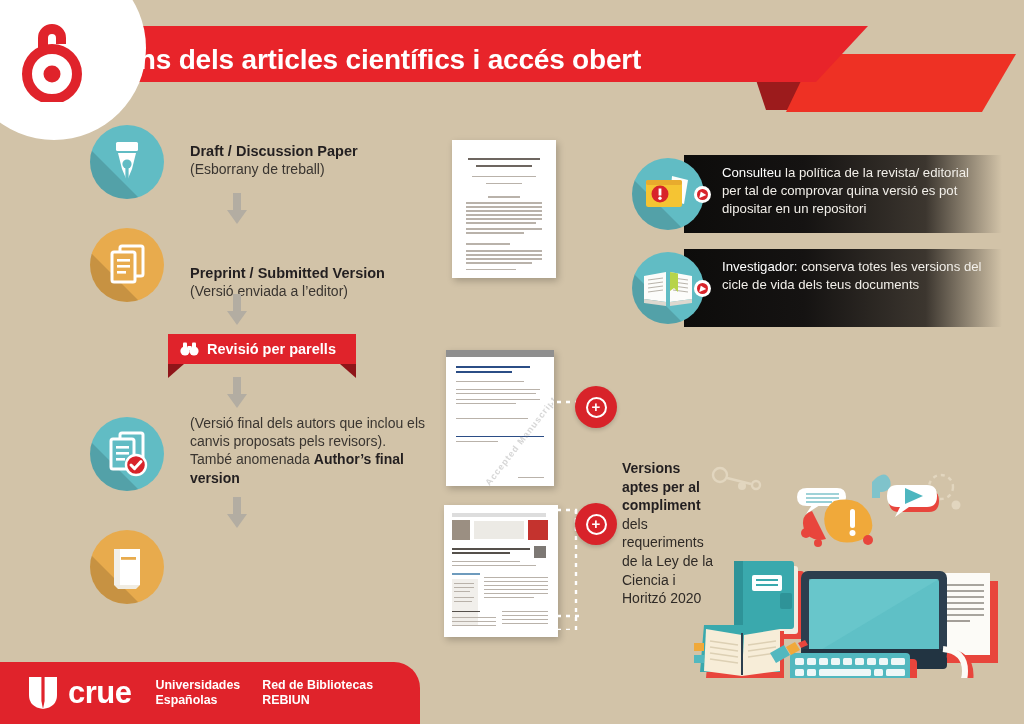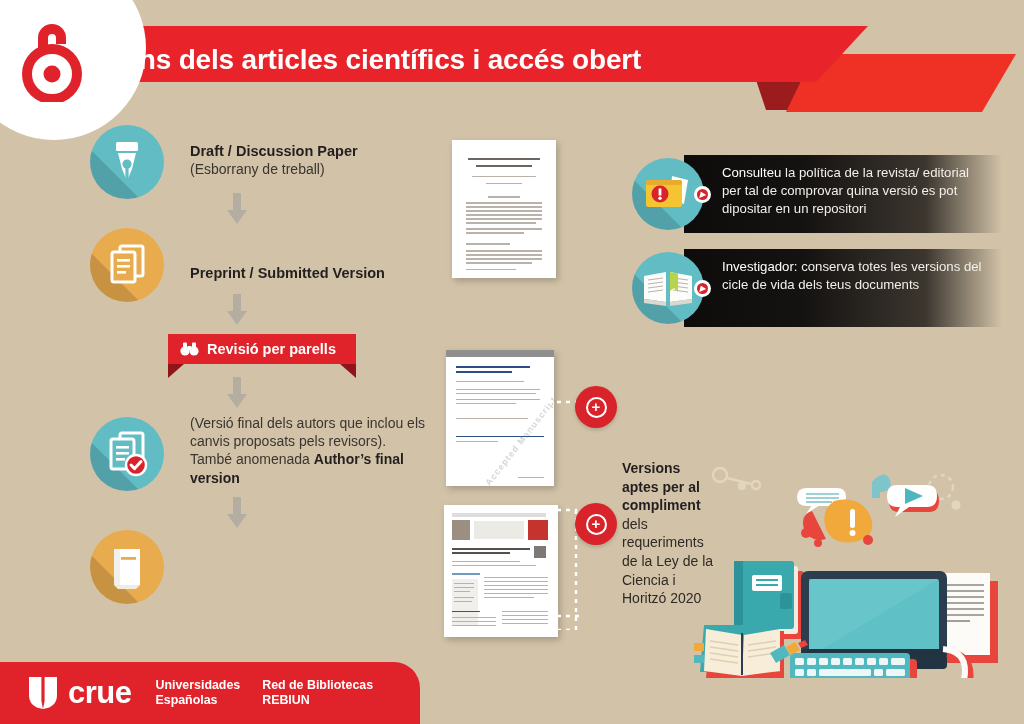--- a/index.html
+++ b/index.html
@@ -191,20 +191,21 @@
         <rect x="30" y="18" width="23" height="30" rx="2" fill="none" stroke="#fff" stroke-width="3"></rect>
         <rect x="22" y="24" width="23" height="30" rx="2" fill="#e8ab4d" stroke="#fff" stroke-width="3"></rect>
         <rect x="27" y="31" width="13" height="2.6" fill="#fff"></rect>
         <rect x="27" y="37" width="13" height="2.6" fill="#fff"></rect>
         <rect x="27" y="43" width="9" height="2.6" fill="#fff"></rect>
       </svg>
     </div>
   </div>
   <div style="position:absolute; left:190px; top:240px; width:250px;margin-top:24px;">
     <div class="step-title">Preprint / Submitted Version</div>
+    <div class="step-sub">(Versió enviada a l’editor)</div>
   </div>
   <svg class="arrow-down" style="left:226px; top:294px;" viewBox="0 0 22 34">
     <rect x="7" y="0" width="8" height="19" fill="#b3ada2"></rect>
     <path d="M1 17 L21 17 L11 31 Z" fill="#b3ada2"></path>
   </svg>
 
   <div class="pr-banner" style="left:168px; top:334px;">
     <div class="pr-body">
       <svg width="19" height="14" viewBox="0 0 19 14">
         <circle cx="5" cy="9" r="4.6" fill="#fff"></circle>

